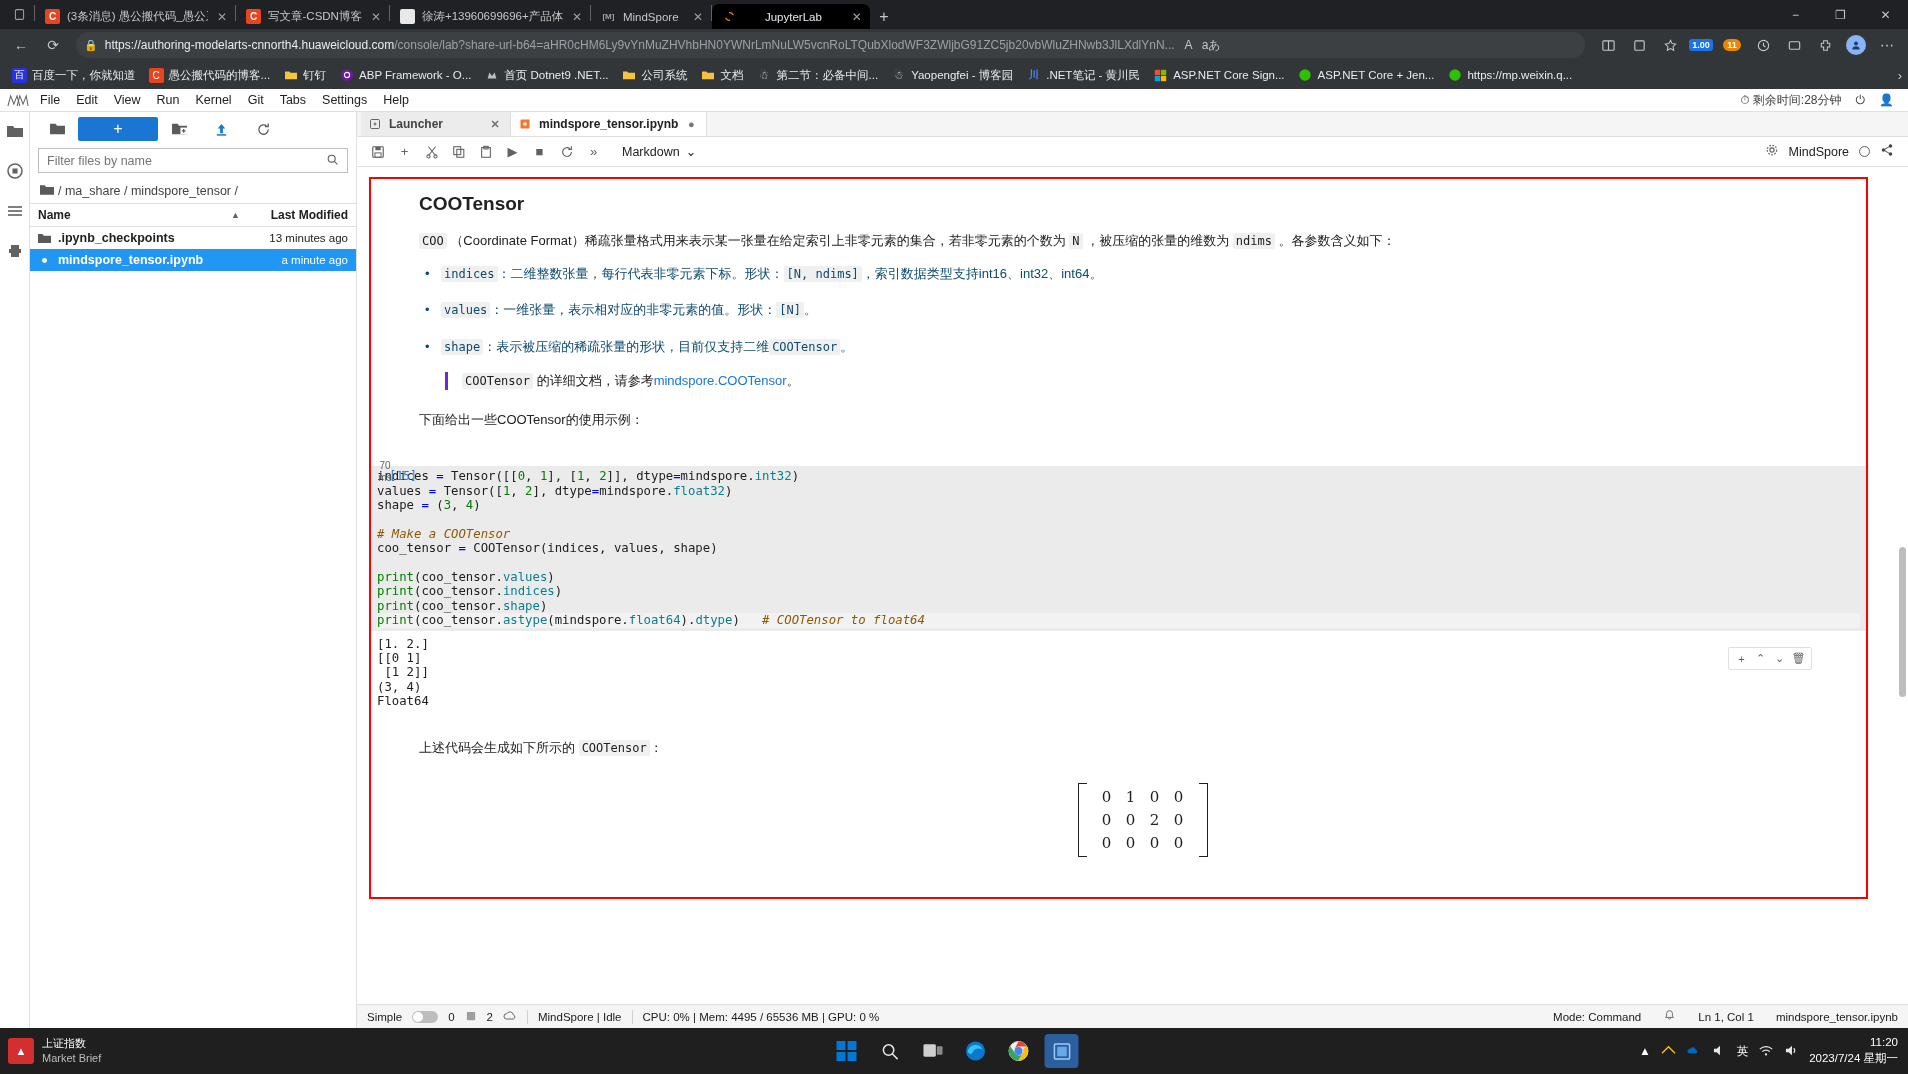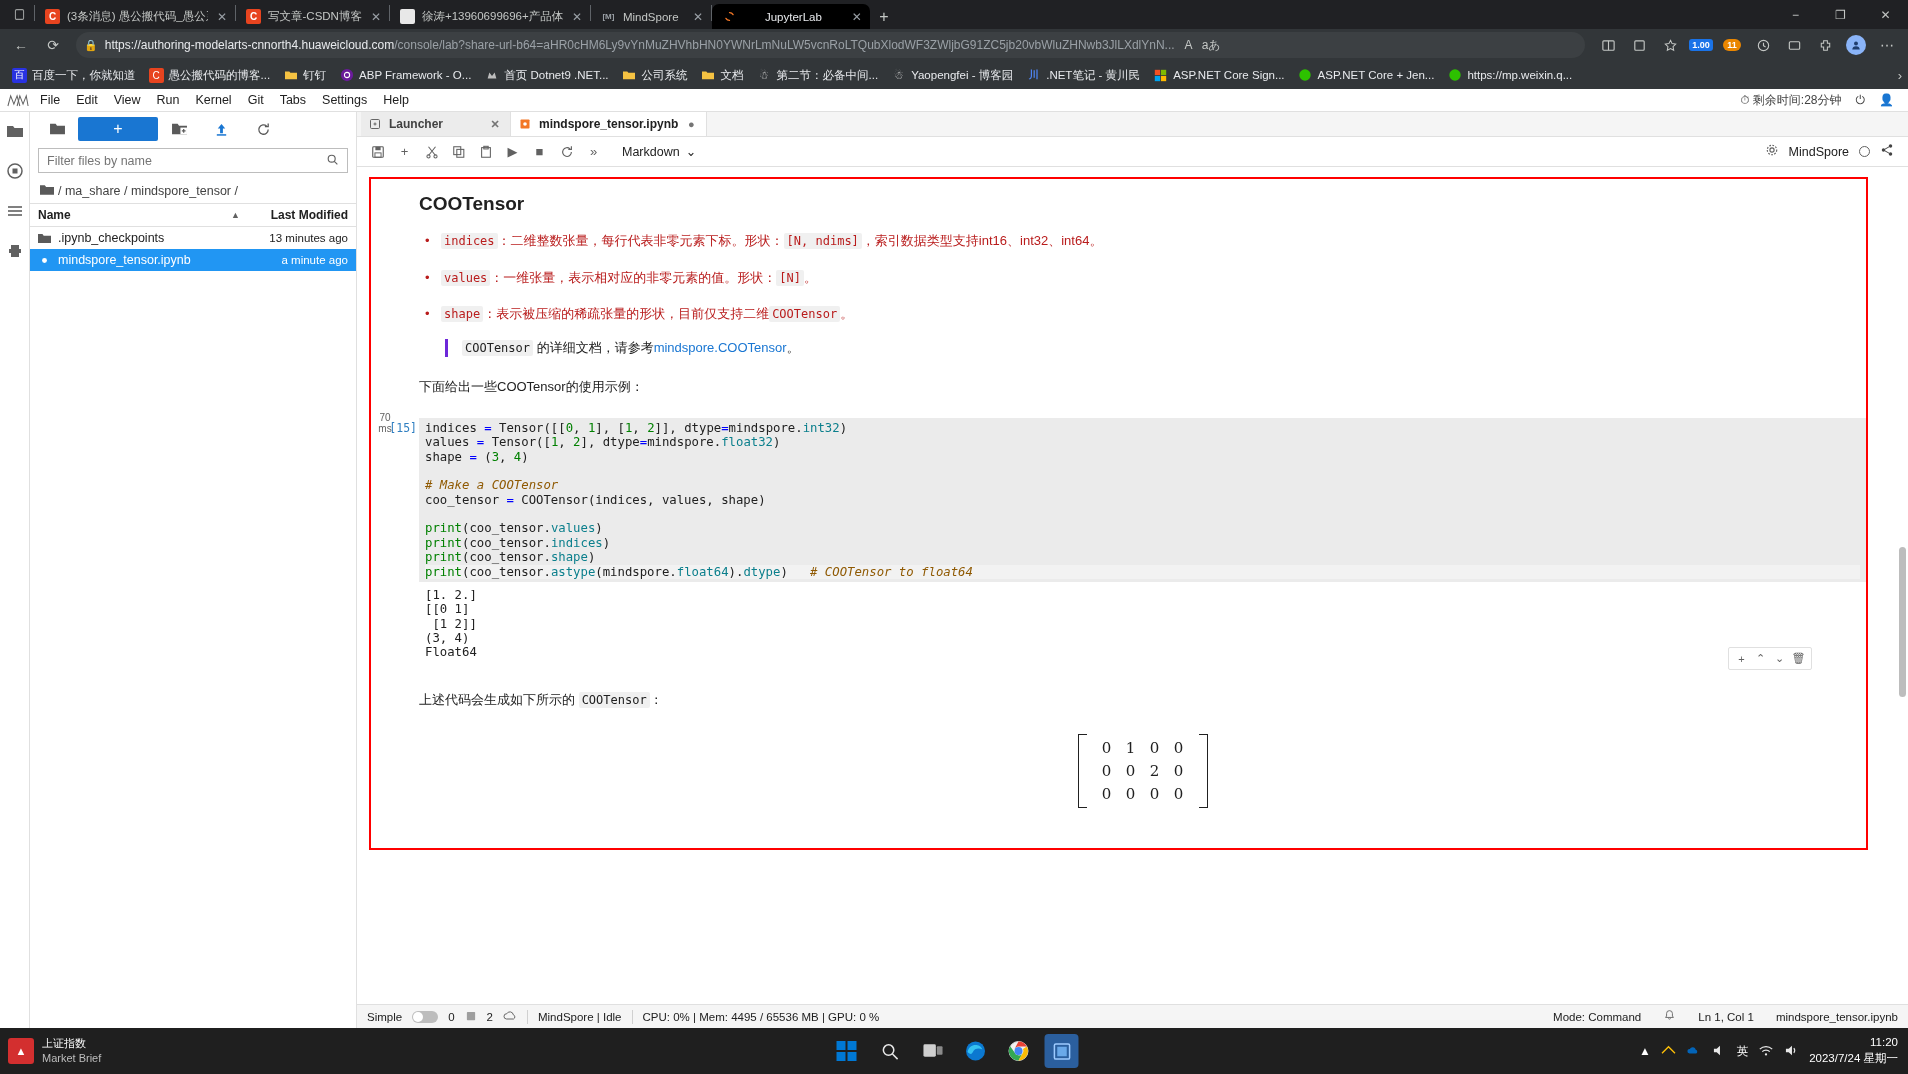--- a/index.html
+++ b/index.html
@@ -117,21 +117,21 @@
   .breadcrumb { height: 24px; display: flex; align-items: center; gap: 4px; padding: 0 10px;
                 font-size: 12.5px; color: #424242; }
   .colhdr { height: 24px; display: flex; align-items: center; border-top: 1px solid #e0e0e0;
             border-bottom: 1px solid #e0e0e0; font-size: 12px; font-weight: bold; color: #212121;
             padding: 0 8px; }
   .colhdr .c1 { flex: 1 1 auto; display: flex; align-items: center; gap: 4px; }
   .colhdr .c2 { width: 100px; text-align: right; }
   .frow { height: 22px; display: flex; align-items: center; padding: 0 8px; font-size: 12.5px;
           color: #212121; gap: 6px; }
   .frow.sel { background: #2196f3; color: #fff; }
-  .frow .fn { flex: 1 1 auto; white-space: nowrap; overflow: hidden; }
+  .frow .fn { flex: 1 1 auto; white-space: nowrap; overflow: hidden; font-weight: bold; }
   .frow .fm { width: 110px; text-align: right; font-size: 11.5px; }
   .frow .ficon { width: 14px; flex: 0 0 auto; display:flex; align-items:center; }
 
   
   .mainarea { flex: 1 1 auto; display: flex; flex-direction: column; min-width: 0;
               background: #f5f5f5; }
   .doctabs { height: 25px; display: flex; align-items: stretch; background: #f5f5f5;
              border-bottom: 1px solid #e0e0e0; padding-left: 4px; flex: 0 0 auto; }
   .dtab { display: flex; align-items: center; gap: 6px; padding: 0 8px; font-size: 12px;
           color: #424242; border-right: 1px solid #e0e0e0; min-width: 150px; background:#ececec;font-weight:bold; }
@@ -159,28 +159,28 @@
 
   .redcell { border: 2px solid #f00; margin: 0 28px 0 12px; background: #fff;
              position: relative; }
   .mdcell { padding: 14px 0 10px 48px; }
   .mdcell h1 { font-size: 19px; font-weight: bold; color: #212121; margin-bottom: 14px;
                font-family: "Liberation Sans", sans-serif; }
   .mdp { font-size: 13px; color: #212121; line-height: 1.9; margin-bottom: 8px; }
   code.inl { font-family: "DejaVu Sans Mono", monospace; font-size: 12px; background: #f0f0f0;
              padding: 1px 3px; border-radius: 2px; }
   .mdul { list-style: none; margin: 6px 0 6px 0; }
-  .mdul li { font-size: 13px; color: #b91c1c; line-height: 1.9; margin-bottom: 12px;
+  .mdul li { font-size: 13px; color: #0c4a6e; line-height: 1.9; margin-bottom: 12px;
              position: relative; padding-left: 22px; }
   .mdul li::before { content: "•"; position: absolute; left: 6px; }
   .blockquote { border-left: 3px solid #6d28d9; padding-left: 14px; margin: 4px 0 18px 26px;
                 font-size: 13px; color: #212121; }
   .blockquote a { color: #1976d2; text-decoration: none; }
 
-  .codecell { display: flex; margin-top: 0; position: relative; }
+  .codecell { display: flex; margin-top: 16px; position: relative; flex-direction: column; }
   .cc-gutter { width: 48px; flex: 0 0 auto; position: relative; }
   .cc-time { position: absolute; left: 4px; top: -6px; font-size: 10px; color: #616161;
              line-height: 1.15; text-align: center; width: 20px; }
   .cc-prompt { position: absolute; right: 2px; top: 3px; font-size: 11.5px; color: #307fc1;
                font-family: "DejaVu Sans Mono", monospace; }
   .cc-body { flex: 1 1 auto; min-width: 0; }
   .cc-input { background: #ebebeb; padding: 3px 6px; }
   pre.code { font-family: "DejaVu Sans Mono", monospace; font-size: 12.3px; line-height: 1.17;
              color: #212121; white-space: pre; }
   .k-blue { color: #0000ff; }
@@ -670,20 +670,28 @@
       </div>
 
       <div class="nbscroll">
         <div class="nbpage">
 
           <div class="redcell">
 
             <div class="mdcell">
               <h1>COOTensor</h1>
 
+              <div class="mdp">
+                <code class="inl">COO</code>
+                <span>（Coordinate Format）稀疏张量格式用来表示某一张量在给定索引上非零元素的集合，若非零元素的个数为</span>
+                <code class="inl">N</code>
+                <span>，被压缩的张量的维数为</span>
+                <code class="inl">ndims</code>
+                <span>。各参数含义如下：</span>
+              </div>
 
               <ul class="mdul">
                 <li>
                   <code class="inl">indices</code><span>：二维整数张量，每行代表非零元素下标。形状：</span><code class="inl">[N, ndims]</code><span>，索引数据类型支持int16、int32、int64。</span>
                 </li>
                 <li>
                   <code class="inl">values</code><span>：一维张量，表示相对应的非零元素的值。形状：</span><code class="inl">[N]</code><span>。</span>
                 </li>
                 <li>
                   <code class="inl">shape</code><span>：表示被压缩的稀疏张量的形状，目前仅支持二维</span><code class="inl">COOTensor</code><span>。</span>

